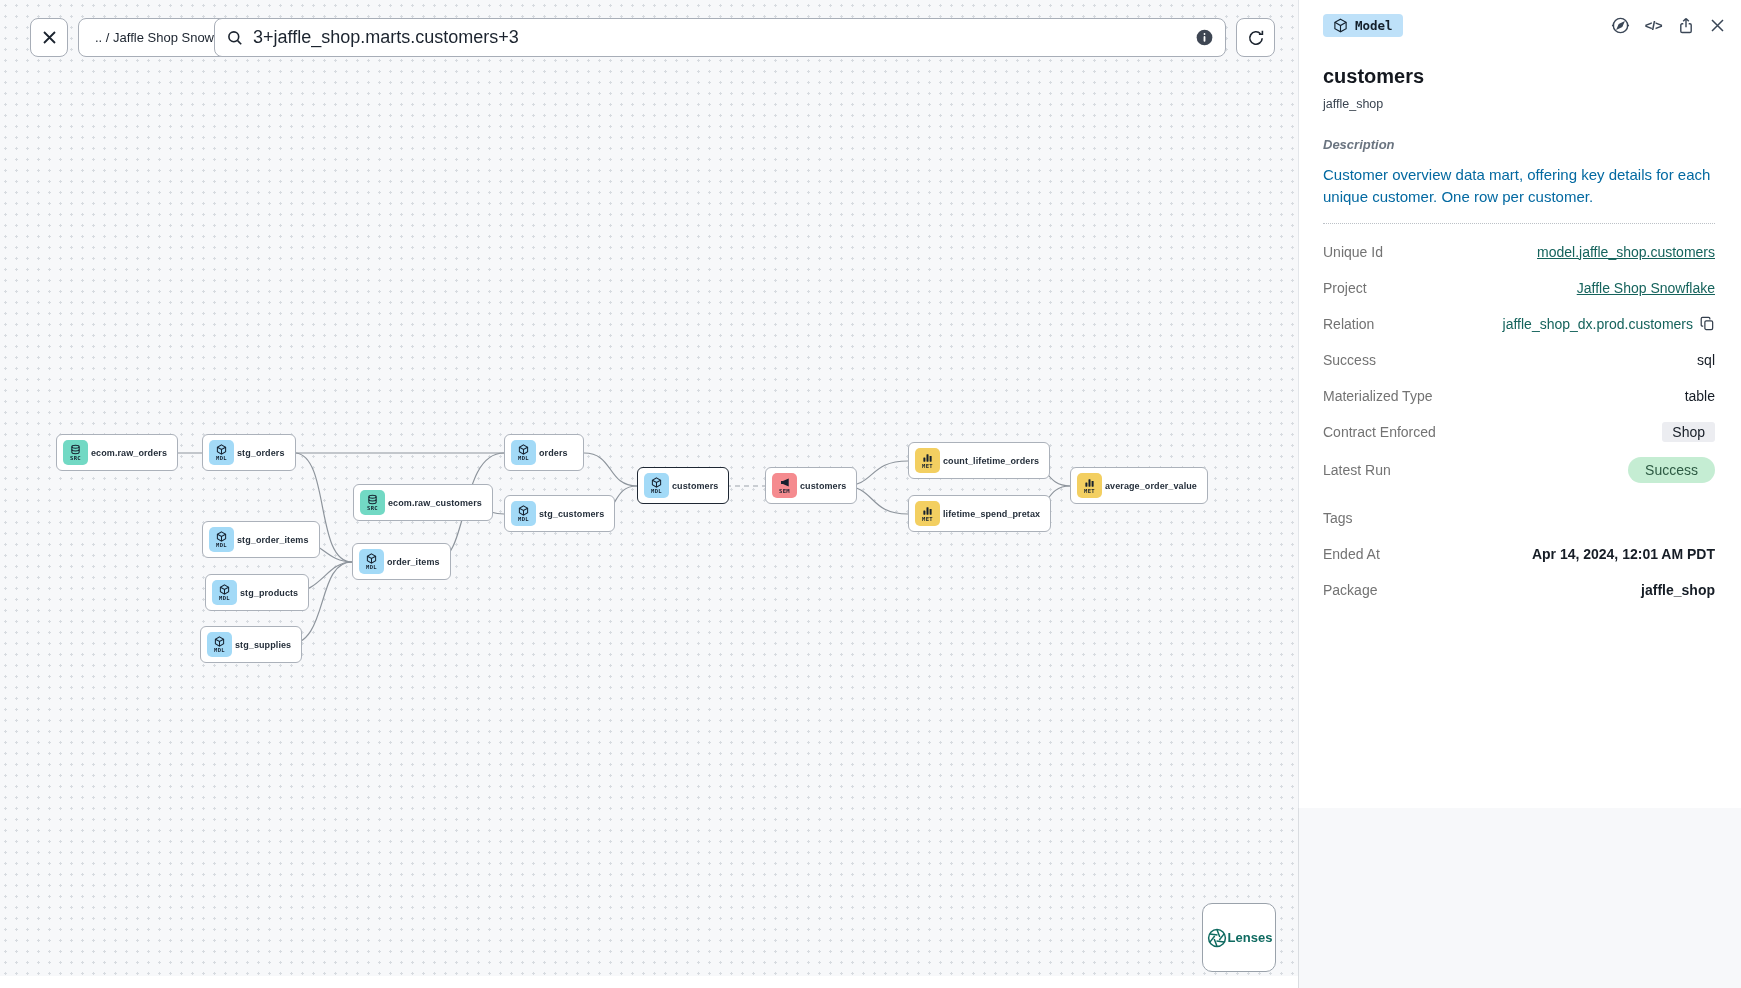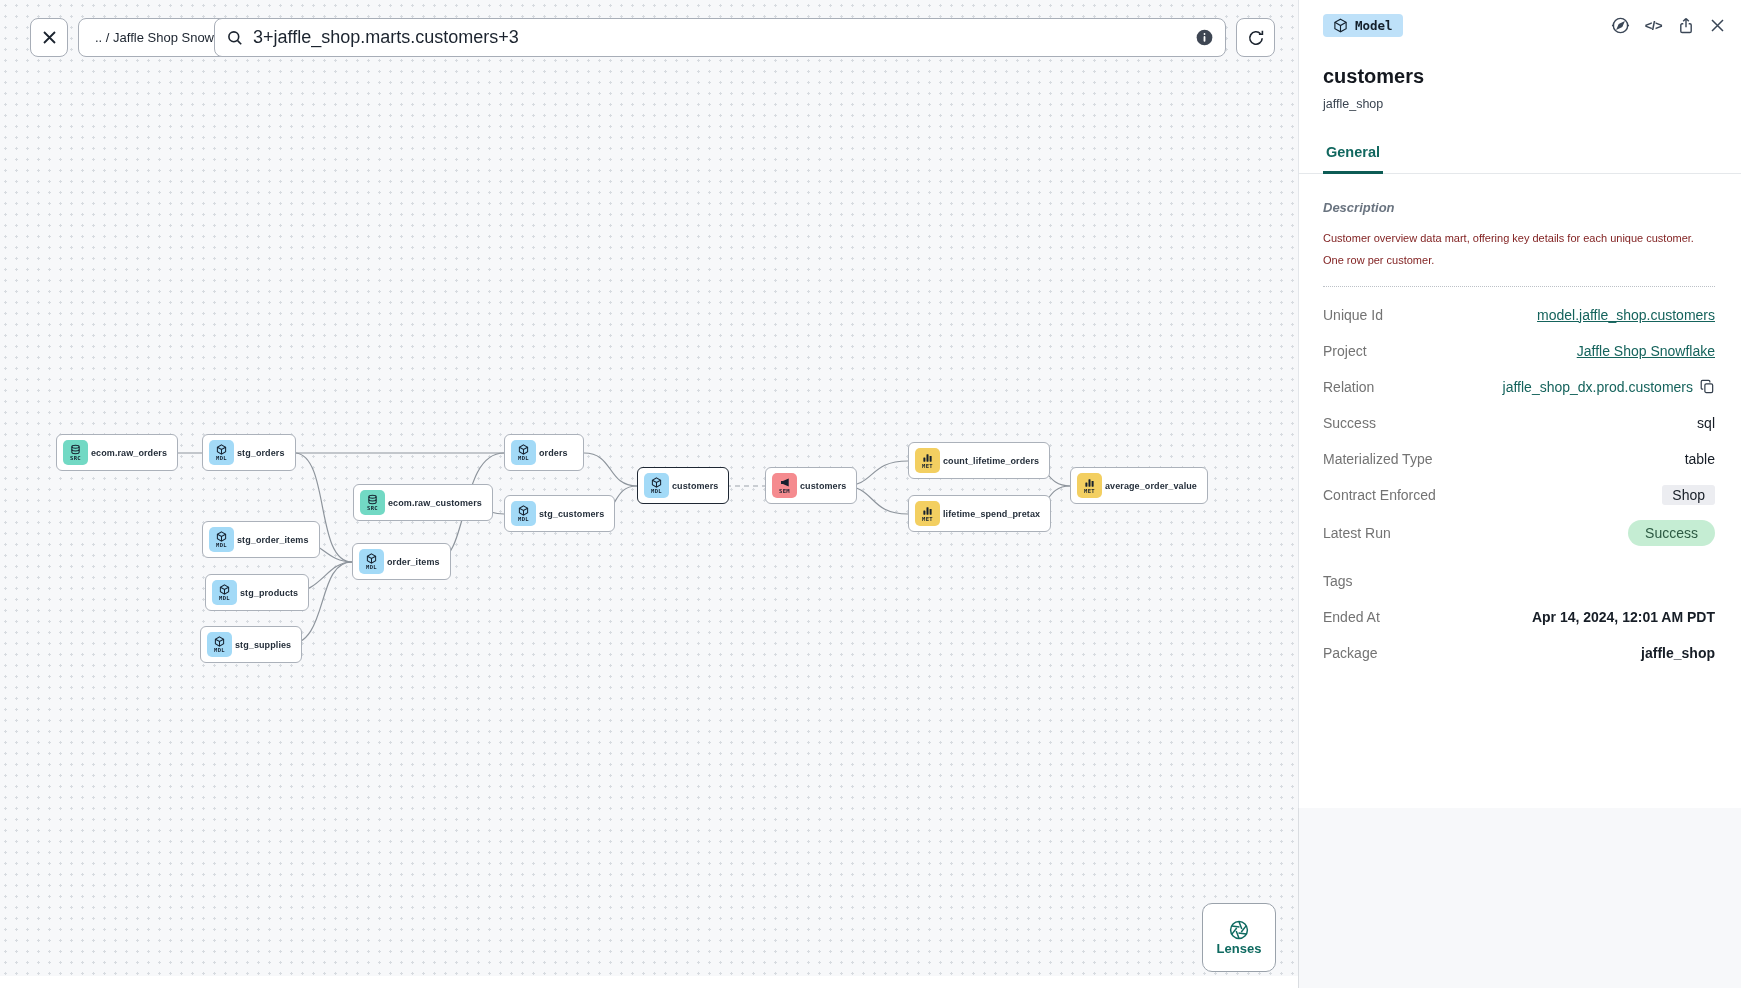--- a/index.html
+++ b/index.html
@@ -39,21 +39,21 @@
   .chip svg{display:block;}
   .chip-kind{font-size:5.5px;font-weight:700;letter-spacing:.3px;color:#15202E;line-height:1;margin-top:1px;font-family:"DejaVu Sans Mono",monospace;}
   .kind-src .chip{background:#72D9C4;}
   .kind-mdl .chip{background:#A3DAF7;}
   .kind-met .chip{background:#F3CF61;}
   .kind-sem .chip{background:#F58B8F;}
   #edges{position:absolute;left:0;top:0;}
   
   .lenses{
     position:absolute;left:1202px;top:903px;width:72px;height:67px;background:#fff;
-    border:1.5px solid #9AA2AB;border-radius:10px;display:flex;flex-direction:column;
+    border:1.5px solid #9AA2AB;border-radius:10px;display:flex;flex-direction:row;
     align-items:center;justify-content:center;gap:0;cursor:pointer;
   }
   .lenses-label{font-size:13px;font-weight:600;color:#0E6A60;}
   
   .panel{
     position:absolute;right:0;top:0;width:443px;height:808px;background:#fff;
     border-left:1px solid #E3E6EA;box-sizing:border-box;
   }
   .panel-head{display:flex;align-items:center;justify-content:space-between;padding:14px 16px 0 24px;}
   .type-badge{
@@ -62,21 +62,21 @@
   }
   .head-icons{display:flex;align-items:center;gap:15px;}
   .hicon{display:flex;align-items:center;justify-content:center;cursor:pointer;color:#3A4656;}
   .icon-code-text{font-size:13px;font-weight:700;color:#3A4656;letter-spacing:-.5px;}
   .panel-title{margin:28px 24px 0;font-size:20px;font-weight:700;color:#14181F;}
   .panel-subtitle{margin:9px 24px 0;font-size:12.5px;color:#3A4450;}
   .tabs{margin-top:33px;padding:0 24px;border-bottom:1px solid #E5E8EB;display:flex;}
   .tab{font-size:14.5px;font-weight:700;color:#11675F;padding:0 3px 11px;border-bottom:3px solid #0D5C55;margin-bottom:-1px;cursor:pointer;}
   .panel-body{padding:26px 26px 0 24px;}
   .section-label{font-size:13px;font-weight:700;color:#6A7480;font-style:italic;}
-  .desc-text{margin-top:12px;font-size:11px;line-height:22px;color:#7f1d1d;}
+  .desc-text{margin-top:12px;font-size:15px;line-height:22px;color:#0369a1;}
   .dotted-divider{border:none;border-top:1.5px dotted #BCC1C7;margin:15px 0 17px;}
   .frow{display:flex;align-items:center;justify-content:space-between;margin-bottom:15px;min-height:21px;font-size:14px;}
   .frow .flabel{color:#737373;}
   .v-link{color:#15635C;text-decoration:underline;cursor:pointer;}
   .v-plain{color:#161D26;}
   .v-strong{color:#161D26;font-weight:600;}
   .v-copy{display:flex;align-items:center;gap:7px;color:#15635C;}
   .copy-btn{display:flex;cursor:pointer;color:#333E4C;}
   .badge-gray{background:#ECEDF1;border-radius:3px;padding:2px 10px;color:#161D26;}
   .badge-green{background:#C5EDD3;border-radius:999px;padding:5px 17px;color:#2D5A43;font-size:14px;}
@@ -367,23 +367,20 @@
         <svg width="15" height="15" viewBox="0 0 15 15">
             <path d="M2 2l11 11M13 2 2 13" stroke="#3A4656" stroke-width="1.5" fill="none"></path>
           </svg>
       </span>
     </span>
   </div>
 
   <div class="panel-title">customers</div>
   <div class="panel-subtitle">jaffle_shop</div>
 
-  <div class="tabs">
-    <span class="tab">General</span>
-  </div>
 
   <div class="panel-body">
     <div class="section-label">Description</div>
     <div class="desc-text">Customer overview data mart, offering key details for each unique customer. One row per customer.</div>
     <hr class="dotted-divider">
 
     <div class="frow">
       <span class="flabel">Unique Id</span>
       <span class="v-link">model.jaffle_shop.customers</span>
     </div>

